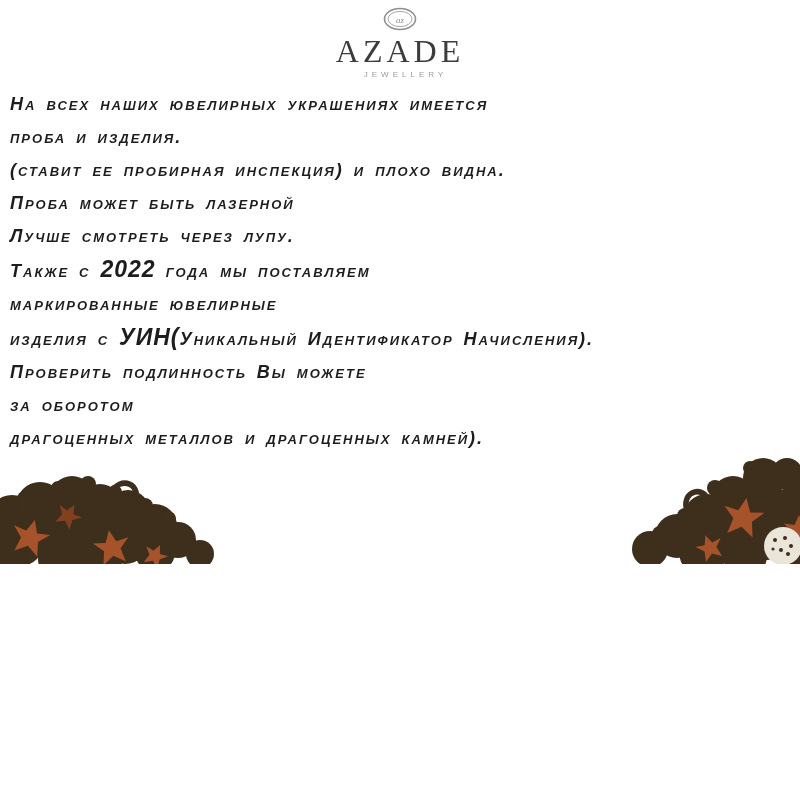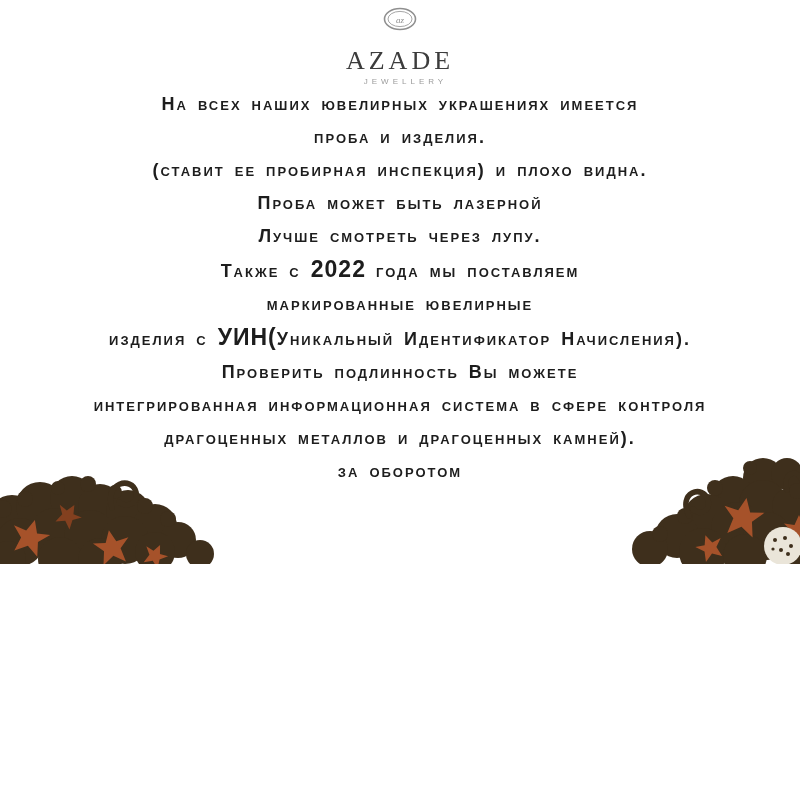--- a/index.html
+++ b/index.html
@@ -8,44 +8,45 @@
     width:800px;height:564px;
     background:#ffffff;
     overflow:hidden;
     font-family:"Liberation Sans","DejaVu Sans",sans-serif;
   }
   
   .logo{position:absolute;top:6px;left:0;right:0;text-align:center;}
   .emblem{height:28px;line-height:0;}
   .brand{
     font-family:"Liberation Serif","DejaVu Serif",serif;
-    font-size:26px;
+    font-size:32px;
     letter-spacing:4px;
     line-height:1.0;
-    margin-top:14px;
+    margin-top:1px;
     font-weight:400;
   }
   .tagline{
     font-size:8px;
     letter-spacing:4px;
     margin-top:3px;
     font-weight:400;
     margin-left:11px;
   }
   
   .text-block{
     position:absolute;
     top:88px;left:10px;right:10px;
-    text-align:center;
+    text-align:left;
     font-weight:bold;
     font-size:18px;
     line-height:33px;
     letter-spacing:2px;
     word-spacing:3px;
     font-variant:small-caps;
+    font-style:italic;
   }
   .text-block .line{white-space:nowrap;}
   .seg.big{
     font-size:23px;
     letter-spacing:1px;
   }
   
   .orn{position:absolute;bottom:0;pointer-events:none;}
   .orn-left{left:0;}
   .orn-right{right:0;}
@@ -70,23 +71,22 @@
   <main class="text-block" style="color: rgb(29, 29, 29);">
       <div class="line"><span class="seg">На всех наших ювелирных украшениях имеется</span></div>
       <div class="line"><span class="seg">проба и изделия.</span></div>
       <div class="line"><span class="seg">(ставит ее пробирная инспекция) и плохо видна.</span></div>
       <div class="line"><span class="seg">Проба может быть лазерной</span></div>
       <div class="line"><span class="seg">Лучше смотреть через лупу.</span></div>
       <div class="line"><span class="seg">Также с </span><span class="seg big">2022</span><span class="seg"> года мы поставляем</span></div>
       <div class="line"><span class="seg">маркированные ювелирные</span></div>
       <div class="line"><span class="seg">изделия с </span><span class="seg big">УИН(</span><span class="seg">Уникальный Идентификатор Начисления).</span></div>
       <div class="line"><span class="seg">Проверить подлинность Вы можете</span></div>
-      <div class="line"><span class="seg">интегрированная информационная система в сфере контроля</span></div>
+      <div class="line"><span class="seg">за оборотом</span></div>
       <div class="line"><span class="seg">драгоценных металлов и драгоценных камней).</span></div>
-      <div class="line"><span class="seg">за оборотом</span></div>
     </main>
 
   <svg class="orn orn-left" width="235" height="100" viewBox="0 0 235 100">
     <defs>
       <path id="flwL" d="M0,-15 L4.5,-5 L15,-6.5 L7,1.5 L9.5,13 L0,6.5 L-9.5,13 L-7,1.5 L-15,-6.5 L-4.5,-5 Z"></path>
     </defs>
     <g fill="#3e2f1c">
       <circle cx="12" cy="55" r="24"></circle>
         <circle cx="40" cy="42" r="24"></circle>
       <circle cx="72" cy="34" r="22"></circle>

